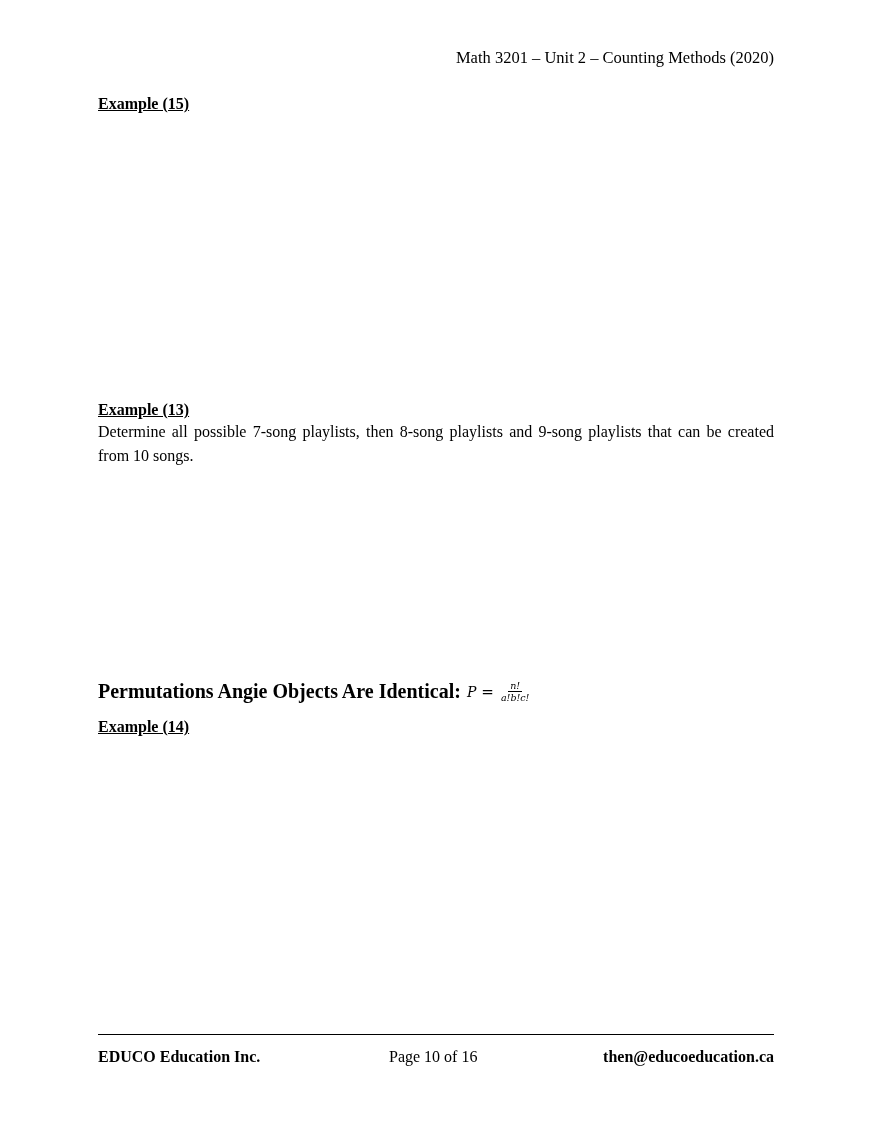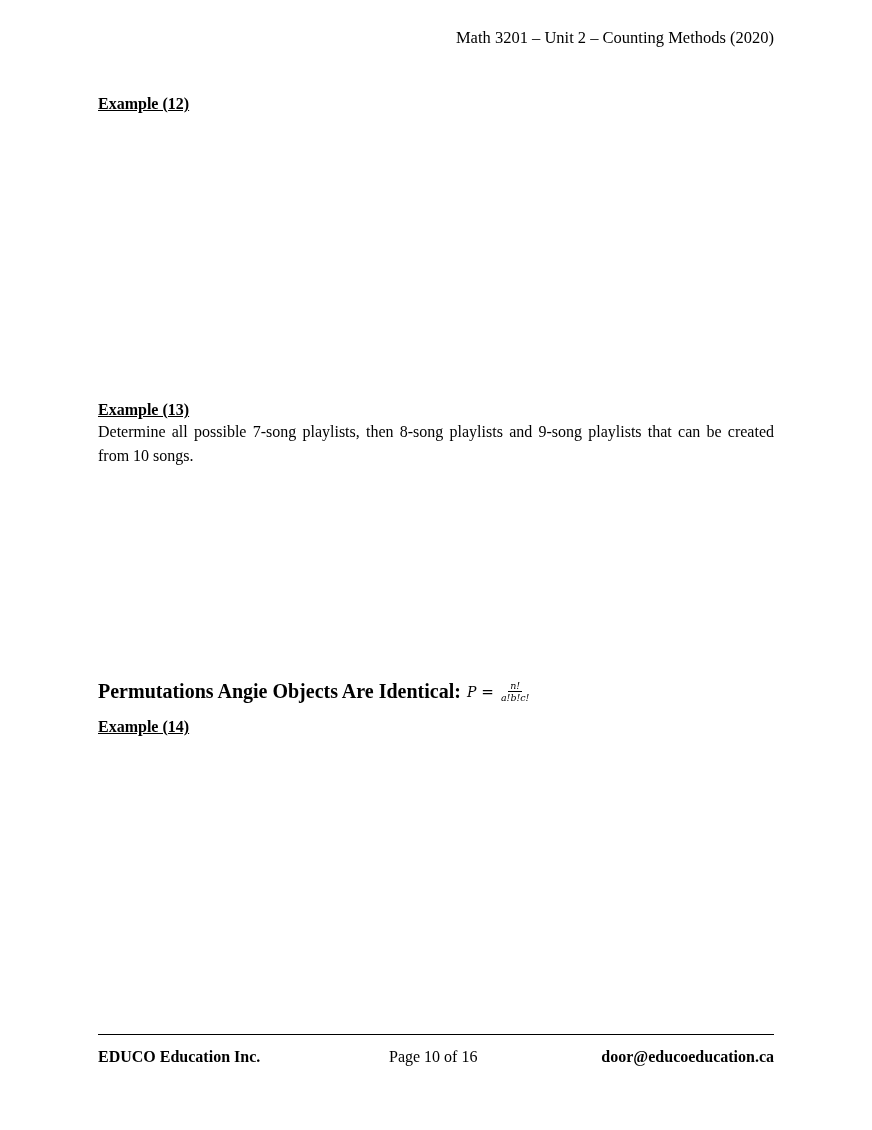--- a/index.html
+++ b/index.html
@@ -1,39 +1,39 @@
 <!DOCTYPE html>
 <html><head>
 <meta charset="utf-8">
 <style>
   html, body { margin: 0; padding: 0; background: #ffffff; }
   body { width: 872px; height: 1130px; position: relative; overflow: hidden;
          font-family: "Liberation Serif", serif; color: #000; }
-  .header { position: absolute; right: 98px; top: 28px; font-size: 16.5px; }
+  .header { position: absolute; right: 98px; top: 48px; font-size: 16.5px; }
   .block { position: absolute; left: 98px; width: 676px; }
   .ex-title { font-weight: bold; text-decoration: underline; font-size: 16px; line-height: 20px; }
   .ex-text { font-size: 16px; line-height: 23.5px; text-align: justify; text-align-last: left; }
   .section-head { position: absolute; left: 98px; top: 680px; font-size: 20px; font-weight: bold; display: flex; align-items: center; white-space: nowrap; }
   .formula { display: inline-flex; align-items: center; margin-left: 6px; font-weight: normal; font-style: italic; font-family: "DejaVu Serif", serif; font-size: 14px; }
   .formula .eq { font-style: normal; margin: 0 5px; font-size: 15px; }
   .frac { display: inline-flex; flex-direction: column; align-items: center; font-size: 9.5px; line-height: 11px; }
   .frac .num { padding: 0 2px; border-bottom: 1.2px solid #000; }
   .frac .den { padding: 0 2px; }
   .rule { position: absolute; left: 98px; width: 676px; top: 1034px; border-top: 1.3px solid #000; }
   .footer { position: absolute; left: 98px; width: 676px; top: 1048px; display: flex; justify-content: space-between; font-size: 16px; }
   .footer .left, .footer .right { font-weight: bold; }
   .footer .center { position: absolute; left: 291px; text-align: center; }
 </style>
 </head>
 <body>
 
 <div class="header">Math 3201 – Unit 2 – Counting Methods (2020)</div>
 
 <div class="block" style="top:94px;">
-  <div class="ex-title">Example (12)</div>
+  <div class="ex-title">Example (15)</div>
 </div>
 
 <div class="block" style="top:400px;">
   <div class="ex-title">Example (13)</div>
   <div class="ex-text">Determine all possible 7-song playlists, then 8-song playlists and 9-song playlists that can be created from 10 songs.</div>
 </div>
 
 <div class="section-head">
   <span>Permutations Angie Objects Are Identical:</span>
   <span class="formula">
@@ -48,14 +48,14 @@
 
 <div class="block" style="top:717px;">
   <div class="ex-title">Example (14)</div>
 </div>
 
 <div class="rule"></div>
 
 <div class="footer">
   <span class="left">EDUCO Education Inc.</span>
   <span class="center">Page 10 of 16</span>
-  <span class="right">door@educoeducation.ca</span>
+  <span class="right">then@educoeducation.ca</span>
 </div>
 
 </body></html>

